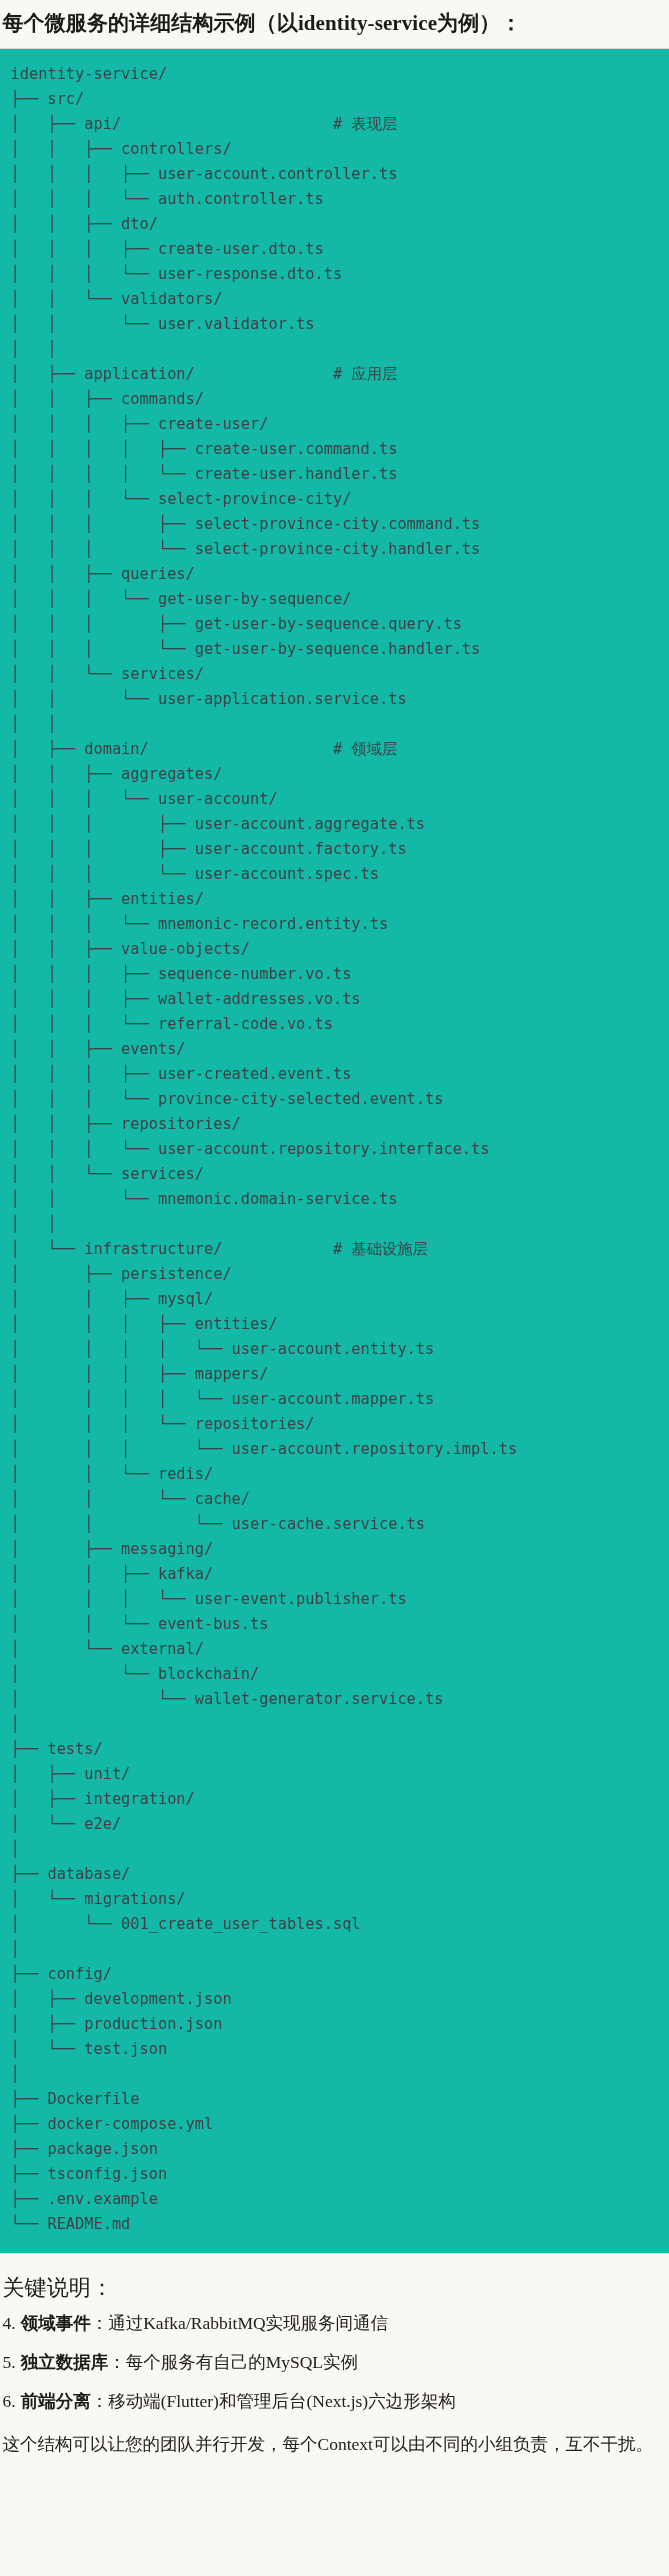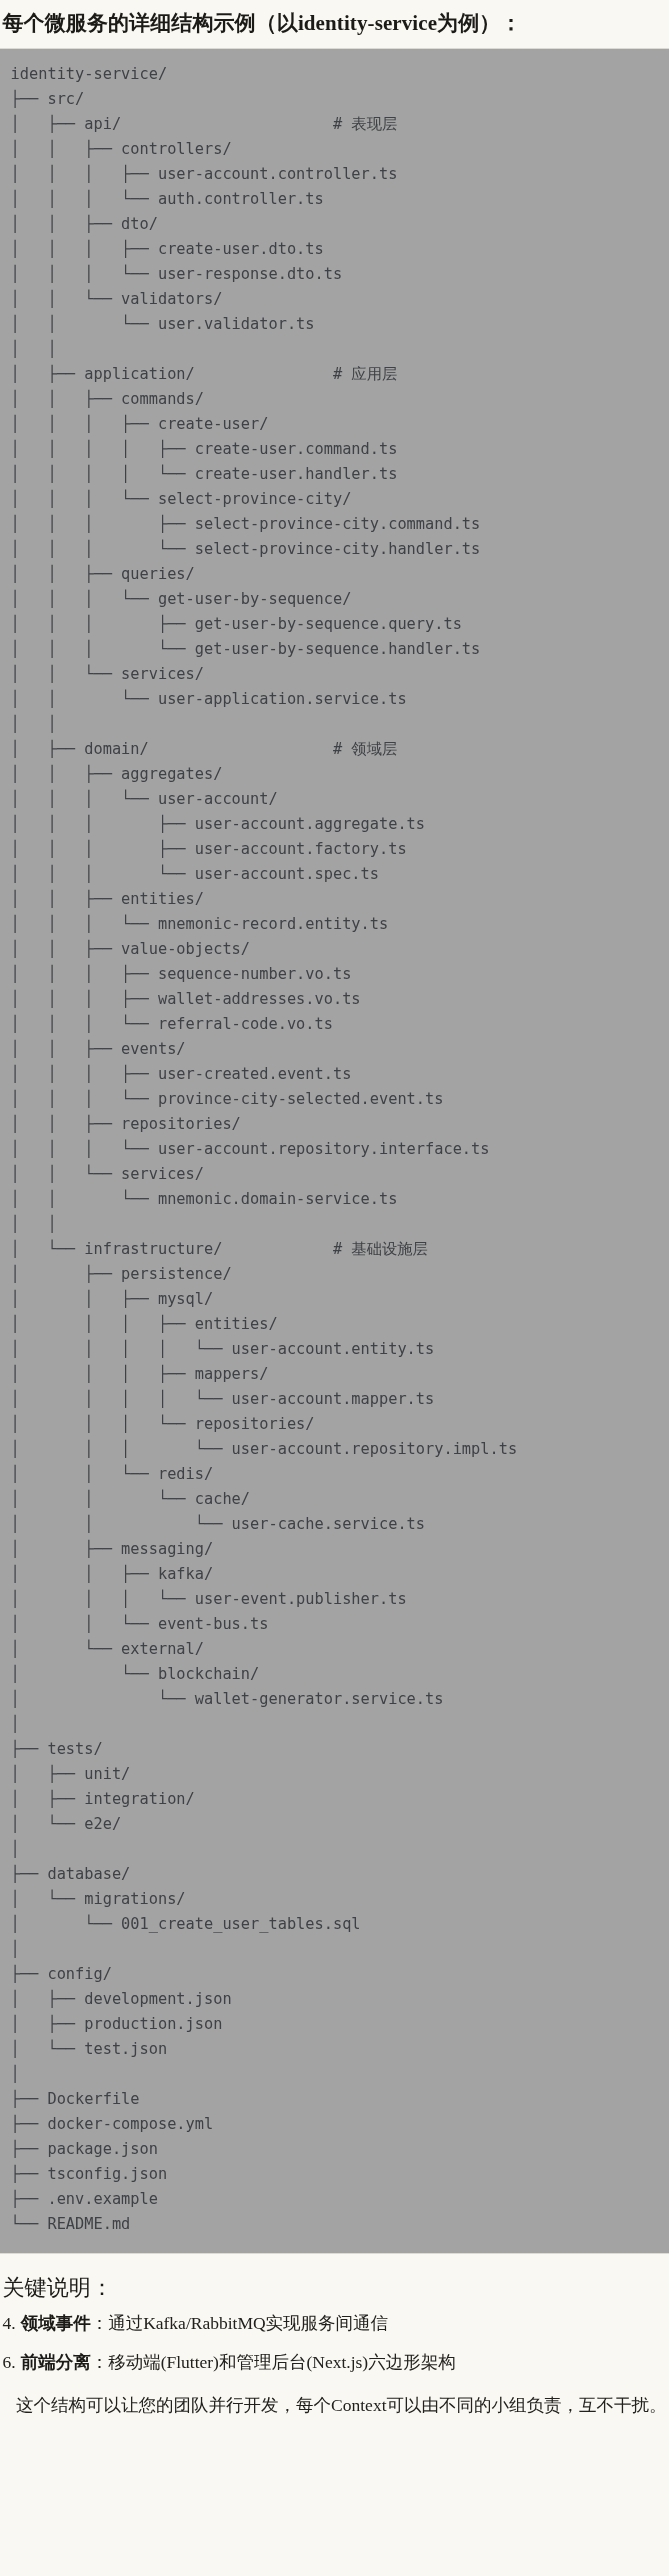--- a/index.html
+++ b/index.html
@@ -14,21 +14,21 @@
   .section-heading {
     font-size: 21px;
     font-weight: 700;
     line-height: 29px;
     color: #1C1B18;
     padding: 0 2.5px;
     letter-spacing: 0.1px;
   }
   .code-block {
     margin-top: 10px;
-    background: #a3a3a3;
+    background: #14b8a6;
     border-top: 0.6px solid #DDDAD2;
     border-bottom: 0.6px solid #DDDAD2;
     width: 100%;
     overflow: hidden;
   }
   .code-block pre {
     font-family: "DejaVu Sans Mono", monospace;
     font-size: 15.3px;
     line-height: 25px;
     color: #3E4145;
@@ -56,21 +56,20 @@
     color: #23211E;
   }
   .note-item .num { margin-right: 5px; }
   .note-item .label { font-weight: 700; color: #1C1B18; }
   .closing {
     margin-top: 15px;
     font-size: 17.5px;
     line-height: 27.5px;
     padding: 0 2.5px;
     color: #23211E;
-    text-align: right;
   }
 </style>
 </head>
 <body>
 
 <main class="message">
 
   <h3 class="section-heading">每个微服务的详细结构示例（以identity-service为例）：</h3>
 
   <div class="code-block">
@@ -160,19 +159,20 @@
 ├── package.json
 ├── tsconfig.json
 ├── .env.example
 └── README.md</pre>
   </div>
 
   <h3 class="notes-heading">关键说明：</h3>
 
   <div class="notes-list" id="notes-list">
       <div class="note-item"><span class="num">4.</span><span class="label">领域事件</span><span class="text">：通过Kafka/RabbitMQ实现服务间通信</span></div>
+      <div class="note-item"><span class="num">5.</span><span class="label">独立数据库</span><span class="text">：每个服务有自己的MySQL实例</span></div>
       <div class="note-item"><span class="num">6.</span><span class="label">前端分离</span><span class="text">：移动端(Flutter)和管理后台(Next.js)六边形架构</span></div>
     </div>
 
   <p class="closing">这个结构可以让您的团队并行开发，每个Context可以由不同的小组负责，互不干扰。</p>
 
 </main>
 
 
 </body></html>

